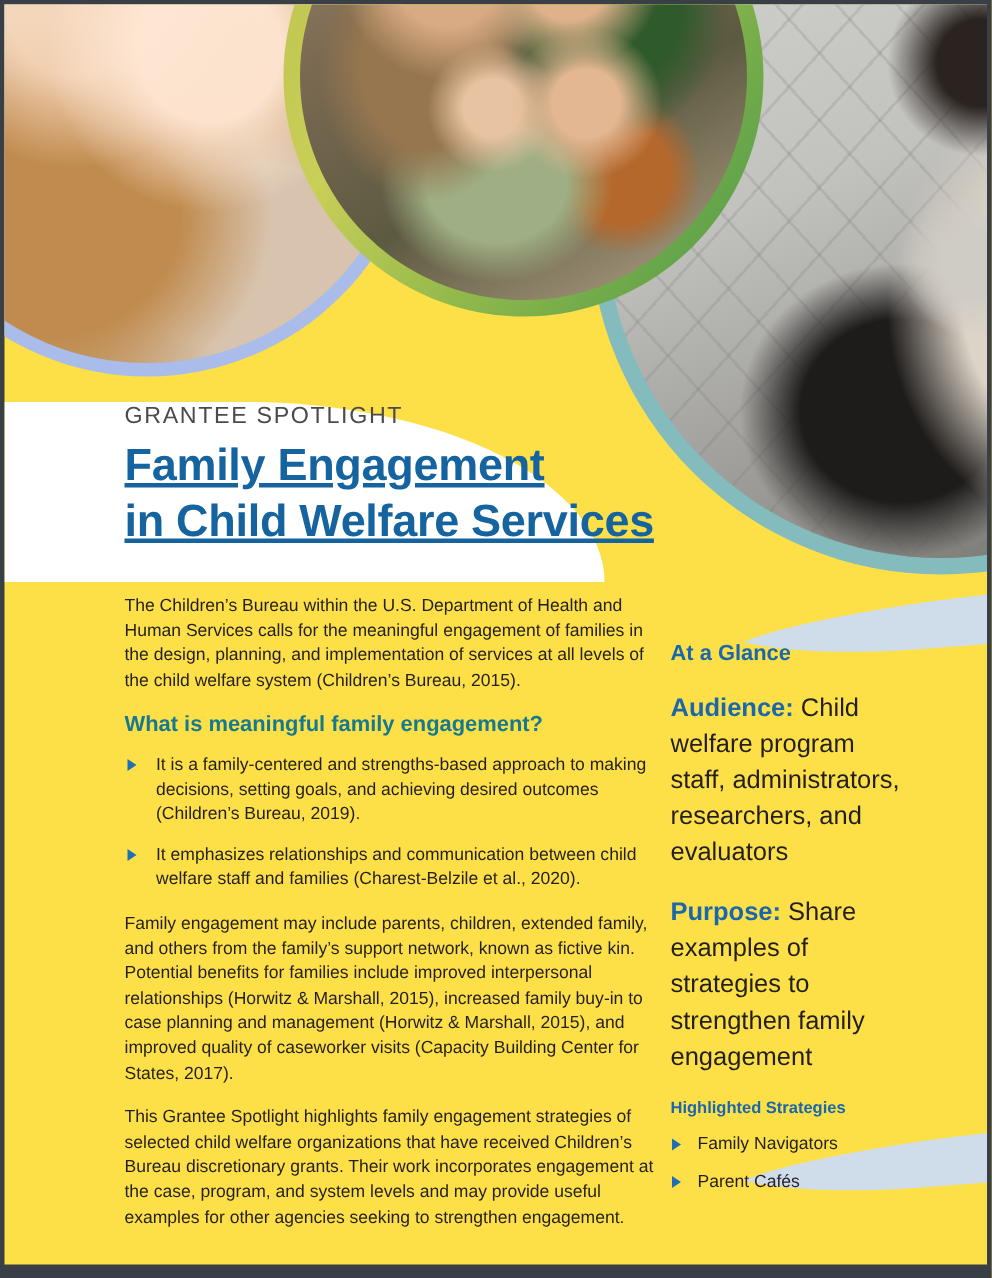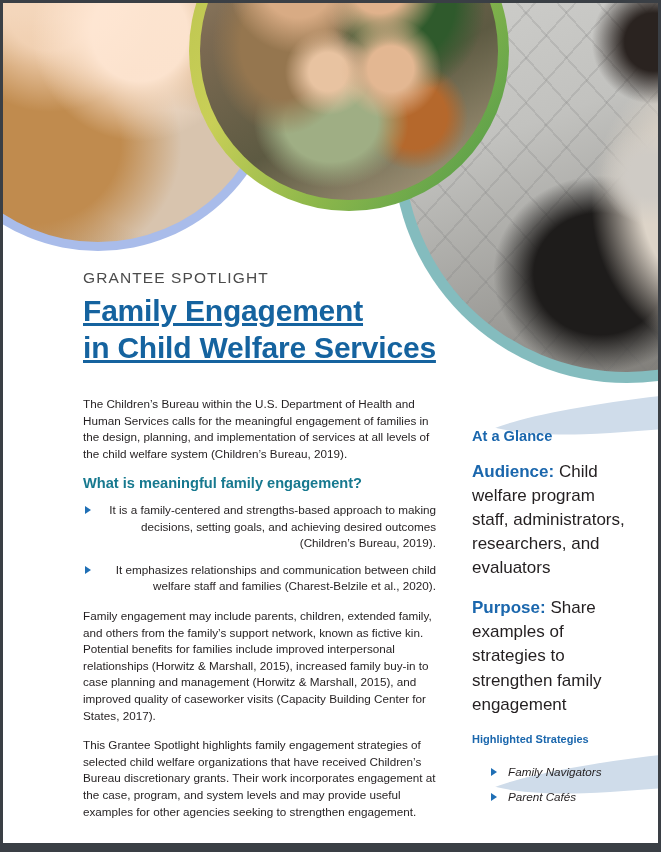--- a/index.html
+++ b/index.html
@@ -10,21 +10,21 @@
   }
   body {
     font-family: "Liberation Sans", sans-serif;
     -webkit-font-smoothing: antialiased;
   }
 
   .page {
     position: relative;
     width: 661px;
     height: 852px;
-    background: #ffffff;
+    background: #fde047;
     overflow: hidden;
     border-left: 3px solid #3a3f45;
     border-top: 3px solid #3a3f45;
     border-right: 3px solid #3a3f45;
     border-bottom: 9px solid #3a3f45;
   }
 
   
   .header {
     position: absolute;
@@ -186,36 +186,35 @@
     list-style: none;
     margin: 0 0 13px 0;
     padding: 0;
   }
   ul.tri-list li {
     position: relative;
     padding-left: 21px;
     font-size: 11.7px;
     line-height: 1.42;
     margin-bottom: 10px;
-    text-align: right;
   }
   ul.tri-list li:last-child { margin-bottom: 0; }
   .tri {
     position: absolute;
     left: 2px; top: 4px;
     width: 0; height: 0;
     border-left: 6px solid #1f6fb5;
     border-top: 4.5px solid transparent;
     border-bottom: 4.5px solid transparent;
   }
 
   
   .sidebar {
     position: absolute;
-    left: 469px; top: 425px;
+    left: 444px; top: 425px;
     width: 160px;
     color: #231f20;
   }
   .side-head {
     font-size: 14.6px;
     font-weight: bold;
     color: #1b67ad;
     margin: 0 0 14px 0;
     line-height: 1.2;
   }
@@ -230,21 +229,21 @@
   }
   .side-sub {
     font-size: 11px;
     font-weight: bold;
     color: #1b67ad;
     margin: 0 0 9px 0;
     line-height: 1.2;
   }
   ul.side-list {
     list-style: none;
-    margin: 18px; padding: 0; font-style: italic;
+    margin: 0; padding: 0;
   }
   ul.side-list li {
     position: relative;
     padding-left: 18px;
     font-size: 11.7px;
     line-height: 1.40;
     margin-bottom: 9px;
   }
   ul.side-list li:last-child { margin-bottom: 0; }
   .tri-s {
@@ -279,21 +278,21 @@
 
   <div class="title-block">
     <div class="eyebrow">GRANTEE SPOTLIGHT</div>
     <h1 class="doc-title">
       <span>Family Engagement</span><br>
       <span>in Child Welfare Services</span>
     </h1>
   </div>
 
   <div class="main-col">
-    <p>The Children’s Bureau within the U.S. Department of Health and Human Services calls for the meaningful engagement of families in the design, planning, and implementation of services at all levels of the child welfare system (Children’s Bureau, 2019).</p>
+    <p>The Children’s Bureau within the U.S. Department of Health and Human Services calls for the meaningful engagement of families in the design, planning, and implementation of services at all levels of the child welfare system (Children’s Bureau, 2015).</p>
 
     <h2 class="sec-head">What is meaningful family engagement?</h2>
 
     <ul class="tri-list">
       <li>
         <span class="tri"></span>
         <span>It is a family-centered and strengths-based approach to making decisions, setting goals, and achieving desired outcomes (Children’s Bureau, 2019).</span>
       </li>
       <li>
         <span class="tri"></span>

